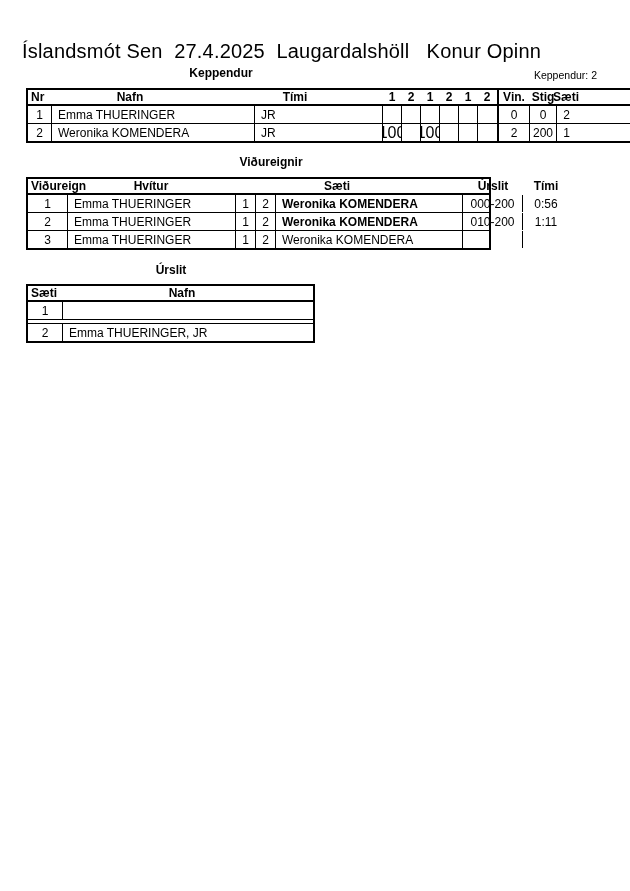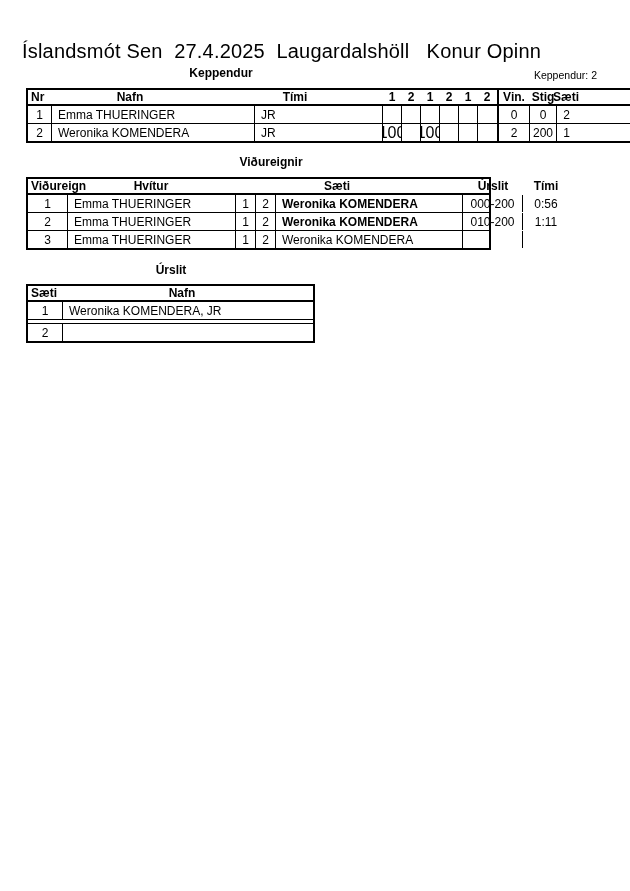--- a/index.html
+++ b/index.html
@@ -161,21 +161,21 @@
   <div class="sub-title t-urs">Úrslit</div>
 
   <div class="tbl tbl3">
     <div class="thead">
       <span class="hl" style="left:3px">Sæti</span>
       <span class="hl ctr" style="left:154px">Nafn</span>
     </div>
 
     <div class="trow r1">
       <div class="c w-saeti">1</div>
-      <div class="c w-nafn left last">Weronika KOMENDERA, JR</div>
     </div>
     <div class="rowgap"></div>
     <div class="trow r2">
       <div class="c w-saeti">2</div>
+      <div class="c w-nafn left last">Emma THUERINGER, JR</div>
     </div>
   </div>
 
 </div>
 
 </body></html>

